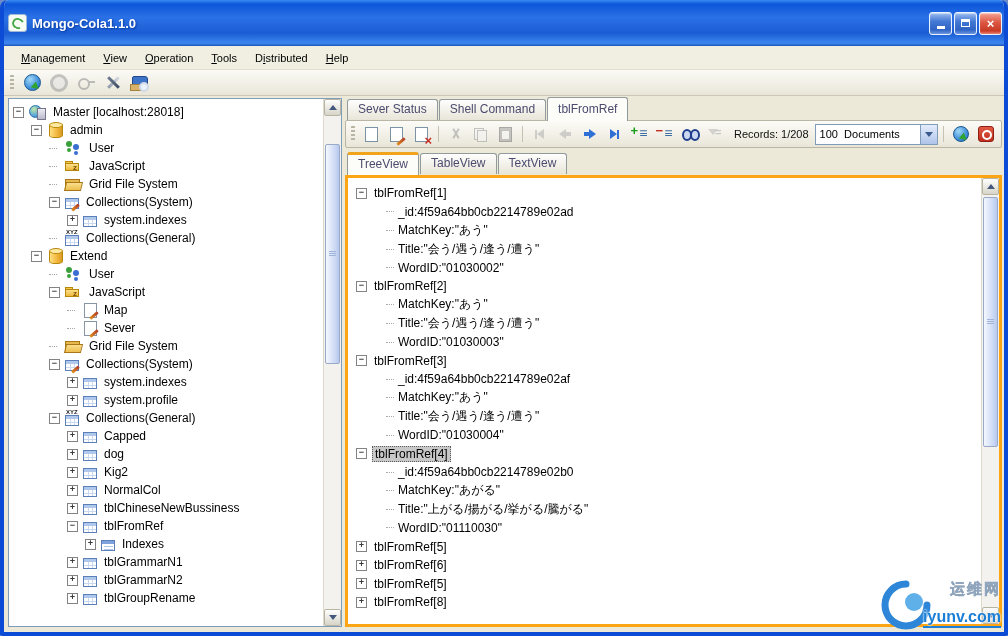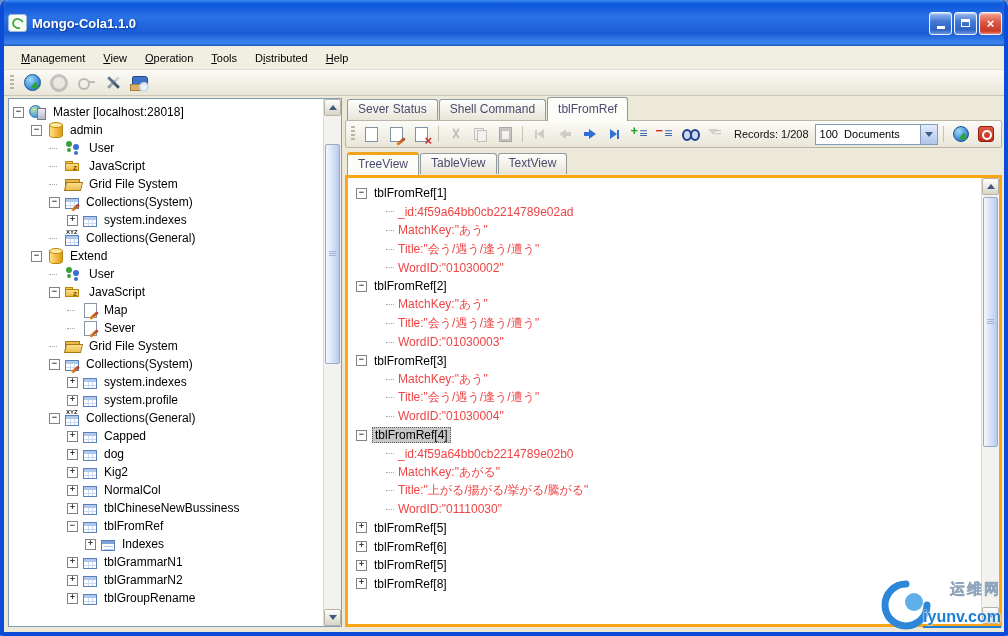--- a/index.html
+++ b/index.html
@@ -91,21 +91,21 @@
   .ic-stop::after{content:"";position:absolute;left:3px;top:3px;width:6px;height:6px;border:2px solid #fff;border-radius:50%;}
   
   .contentwrap{flex:1;margin-top:1px;border:3px solid #FCA616;background:#fff;display:flex;overflow:hidden;min-height:0;}
   .doc-tree{flex:1;overflow:hidden;padding-top:6px;min-width:0;}
   .t-row{height:18px;display:flex;align-items:center;font-size:12px;color:#000;white-space:nowrap;}
   .doc-tree .t-row{height:18.6px;}
   .exp{width:9px;height:9px;flex:none;border:1px solid #838383;background:#fff;display:flex;align-items:center;justify-content:center;font:bold 9px/9px "Liberation Mono",monospace;color:#3A3A3A;margin-right:5px;box-sizing:content-box;}
   .si{width:17px;height:16px;position:relative;flex:none;margin-right:5px;}
   .t-label{padding:0 2px;}
   .t-label.sel{background:#C8C8C8;border:1px dotted #5A5A5A;padding:0 2px;}
-  .t-field{color:#ef4444;}
+  .t-field{color:#000000;}
   .dotlead{width:8px;border-top:1px dotted #A8A8A8;margin-right:2px;flex:none;}
   
   .si-server::before{content:"";position:absolute;left:0;top:1px;width:11px;height:11px;border-radius:50%;background:radial-gradient(circle at 35% 30%,#BFE8A8,#4FA0DC 65%,#2B6FB0);border:1px solid #2B6FB0;}
   .si-server::after{content:"";position:absolute;right:0;bottom:0;width:7px;height:10px;background:linear-gradient(180deg,#EDEDF5,#B9B9CC);border:1px solid #77778C;}
   .si-db{width:12px !important;height:13px;margin-left:2px;background:linear-gradient(90deg,#FFE081,#F2B53C 60%,#D99A22);border:1px solid #B8860B;border-radius:5px/3px;}
   .si-db::before{content:"";position:absolute;left:-1px;top:-2px;width:12px;height:4px;background:#FFE9A0;border:1px solid #B8860B;border-radius:50%;}
   .si-users::before{content:"";position:absolute;left:1px;top:1px;width:6px;height:6px;border-radius:50%;background:#3BA03B;box-shadow:0 6px 0 -1px #3BA03B;}
   .si-users::after{content:"";position:absolute;left:8px;top:4px;width:6px;height:6px;border-radius:50%;background:#3A6ED0;box-shadow:0 6px 0 -1px #3A6ED0;}
   .si-js::before{content:"";position:absolute;left:0;top:3px;width:6px;height:3px;background:#F6C84C;border:1px solid #B8860B;}
   .si-js::after{content:"z";position:absolute;left:0;top:5px;width:14px;height:8px;background:linear-gradient(180deg,#FBE08A,#EEB93C);border:1px solid #B8860B;font:bold 8px/8px "Liberation Sans",sans-serif;color:#7A5200;text-align:right;padding-right:1px;box-sizing:border-box;}
@@ -480,20 +480,24 @@
             <div class="t-row" style="padding-left: 38px;">
               <span class="dotlead"></span>
               <span class="t-label t-field">WordID:"01030003"</span>
             </div>
             <div class="t-row" style="padding-left: 8px;">
               <span class="exp">−</span>
               <span class="t-label">tblFromRef[3]</span>
             </div>
             <div class="t-row" style="padding-left: 38px;">
               <span class="dotlead"></span>
+              <span class="t-label t-field">_id:4f59a64bb0cb2214789e02af</span>
+            </div>
+            <div class="t-row" style="padding-left: 38px;">
+              <span class="dotlead"></span>
               <span class="t-label t-field">MatchKey:"あう"</span>
             </div>
             <div class="t-row" style="padding-left: 38px;">
               <span class="dotlead"></span>
               <span class="t-label t-field">Title:"会う/遇う/逢う/遭う"</span>
             </div>
             <div class="t-row" style="padding-left: 38px;">
               <span class="dotlead"></span>
               <span class="t-label t-field">WordID:"01030004"</span>
             </div>

